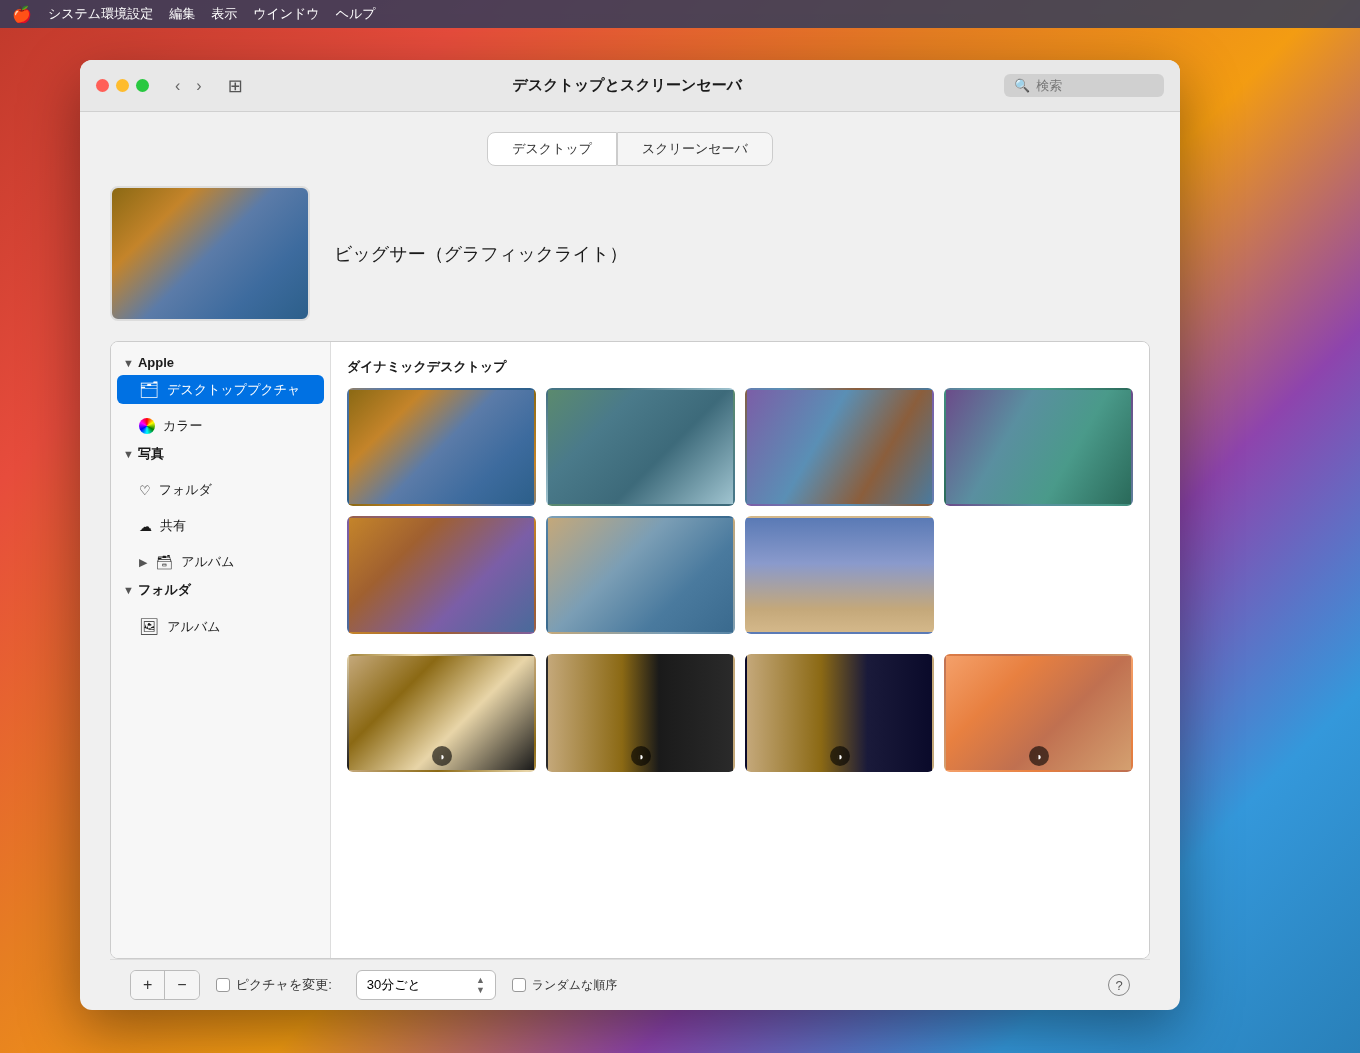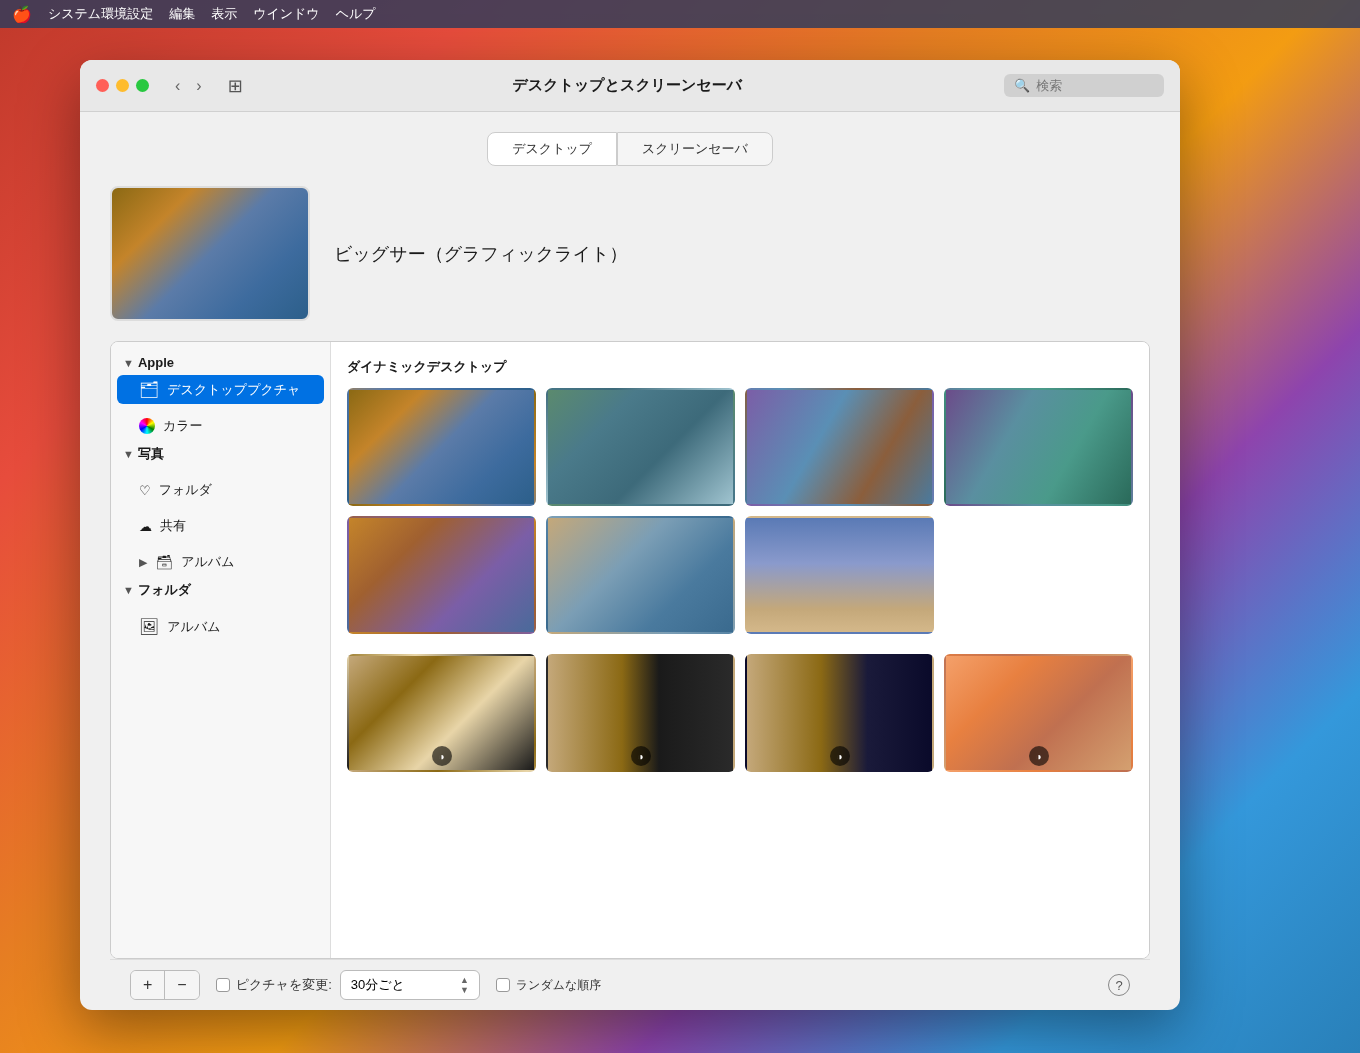--- a/index.html
+++ b/index.html
@@ -307,21 +307,21 @@
       cursor: pointer;
       color: #333;
     }
     .add-remove-btn + .add-remove-btn {
       border-left: 1px solid #bbb;
     }
 
     .change-row {
       display: flex;
       align-items: center;
-      gap: 8px;
+      gap: 24px;
     }
     .checkbox-wrapper {
       display: flex;
       align-items: center;
       gap: 6px;
     }
     .checkbox-item {
       width: 14px;
       height: 14px;
       border: 1px solid #999;

